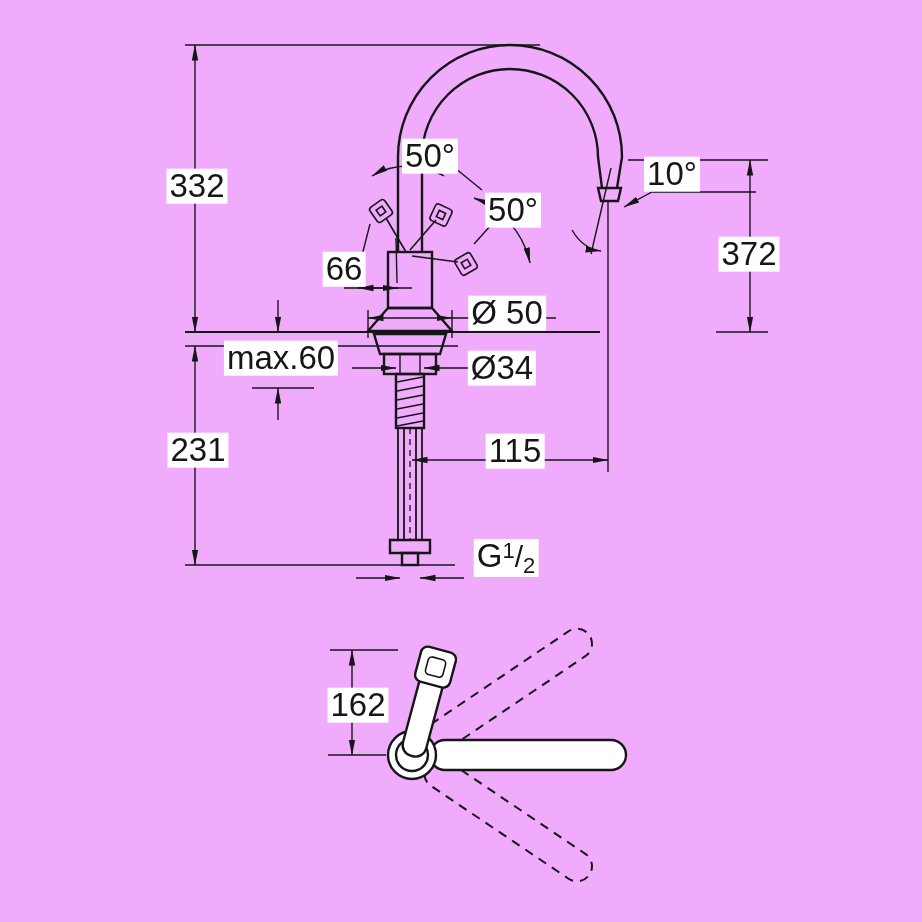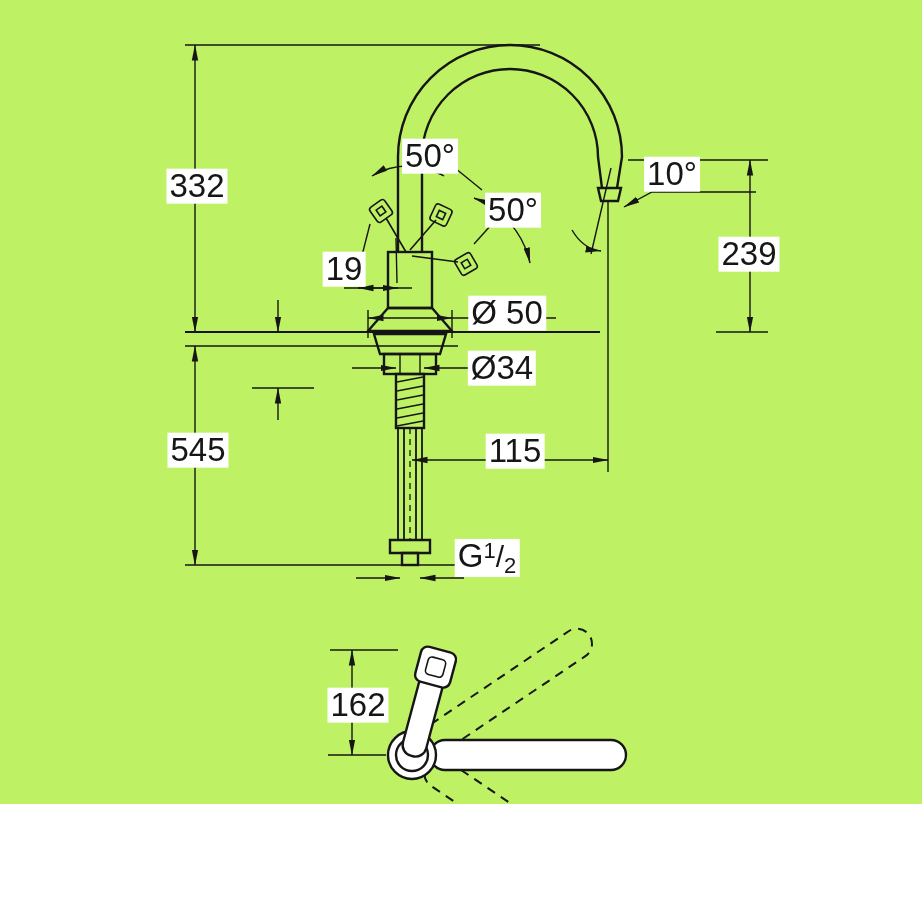--- a/index.html
+++ b/index.html
@@ -1,17 +1,17 @@
 <!DOCTYPE html>
 <html><head>
 <meta charset="utf-8">
 <style>
   html,body{margin:0;padding:0;background:#ffffff;}
   .canvas{
-    position:relative;width:922px;height:804px;background:#bef264;
+    position:relative;width:922px;height:922px;background:#f0abfc;
     font-family:"Liberation Sans", sans-serif;overflow:hidden;color:#161616;
   }
   .canvas svg{position:absolute;left:0;top:0;}
   .dim-label{
     position:absolute;transform:translate(-50%,-50%);
     font-size:33px;line-height:1.05;white-space:nowrap;
     background:#ffffff;padding:0 3px;color:#161616;
   }
   .thread .sup{font-size:22px;vertical-align:9px;}
   .thread .sub{font-size:22px;vertical-align:-6px;}
@@ -164,24 +164,25 @@
         <rect x="394" y="646" width="36" height="36" rx="7" fill="#ffffff"></rect>
         <rect x="403" y="655" width="18" height="18" rx="4" stroke-width="1.6"></rect>
       </g>
     </g>
   </svg>
 
   <div class="dim-label" style="left:197px;top:186px">332</div>
   <div class="dim-label" style="left:430px;top:156px">50°</div>
   <div class="dim-label" style="left:513px;top:210px">50°</div>
   <div class="dim-label" style="left:672px;top:174px">10°</div>
-  <div class="dim-label" style="left:749px;top:254px">239</div>
-  <div class="dim-label" style="left:344px;top:269px">19</div>
+  <div class="dim-label" style="left:749px;top:254px">372</div>
+  <div class="dim-label" style="left:344px;top:269px">66</div>
   <div class="dim-label" style="left:507px;top:313px">Ø 50</div>
+  <div class="dim-label" style="left:281px;top:358px">max.60</div>
   <div class="dim-label" style="left:502px;top:368px">Ø34</div>
   <div class="dim-label" style="left:515px;top:451px">115</div>
-  <div class="dim-label" style="left:198px;top:450px">545</div>
+  <div class="dim-label" style="left:198px;top:450px">231</div>
 
-  <div class="dim-label thread" style="left:487px;top:558px"><span>G</span><span class="sup">1</span><span class="slash">/</span><span class="sub">2</span></div>
+  <div class="dim-label thread" style="left:506px;top:558px"><span>G</span><span class="sup">1</span><span class="slash">/</span><span class="sub">2</span></div>
 
   <div class="dim-label" style="left:358px;top:705px">162</div>
 
 </div>
 
 </body></html>

